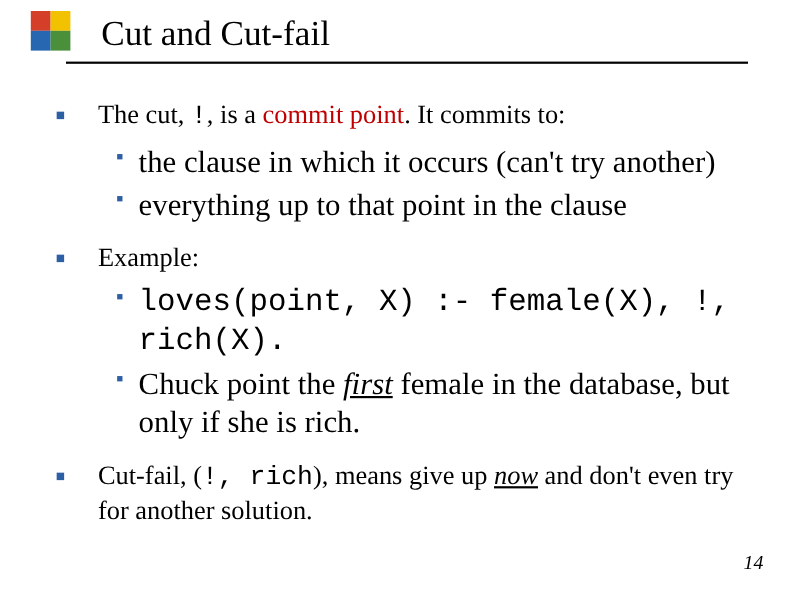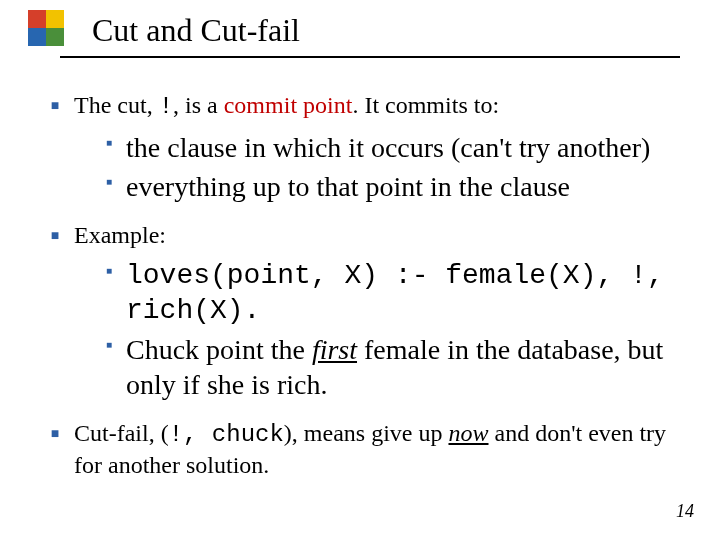--- a/index.html
+++ b/index.html
@@ -59,20 +59,21 @@
     font-size: 14px;
     margin-right: 12px;
     margin-top: 8px;
     flex-shrink: 0;
     width: 14px;
     text-align: center;
   }
   .lvl1-text {
     font-size: 24px;
     line-height: 1.25;
+    margin-left: 15px;
   }
   .subs {
     margin-left: 56px;
     margin-top: 4px;
     margin-bottom: 16px;
   }
   .sub-row {
     display: flex;
     align-items: flex-start;
     margin-bottom: 4px;
@@ -147,19 +148,19 @@
       <div class="lvl2-bullet">■</div>
       <div class="lvl2-text">
         <span>Chuck point the </span><span class="ital">first</span><span> female in the database, but only if she is rich.</span>
       </div>
     </div>
   </div>
 
   <div class="bullet-row">
     <div class="lvl1-bullet">■</div>
     <div class="lvl1-text">
-      <span>Cut-fail, (</span><span class="mono">!, chuck</span><span>), means give up </span><span class="ital">now</span><span> and don't even try for another solution.</span>
+      <span>Cut-fail, (</span><span class="mono">!, rich</span><span>), means give up </span><span class="ital">now</span><span> and don't even try for another solution.</span>
     </div>
   </div>
 
 </div>
 
 <div class="pagenum">14</div>
 
 </body></html>

